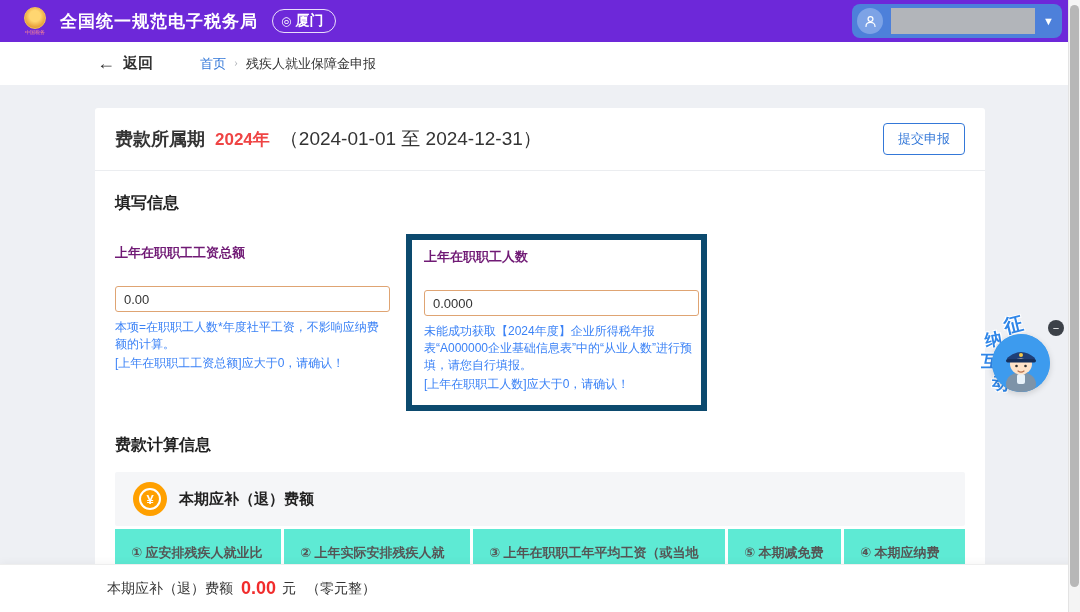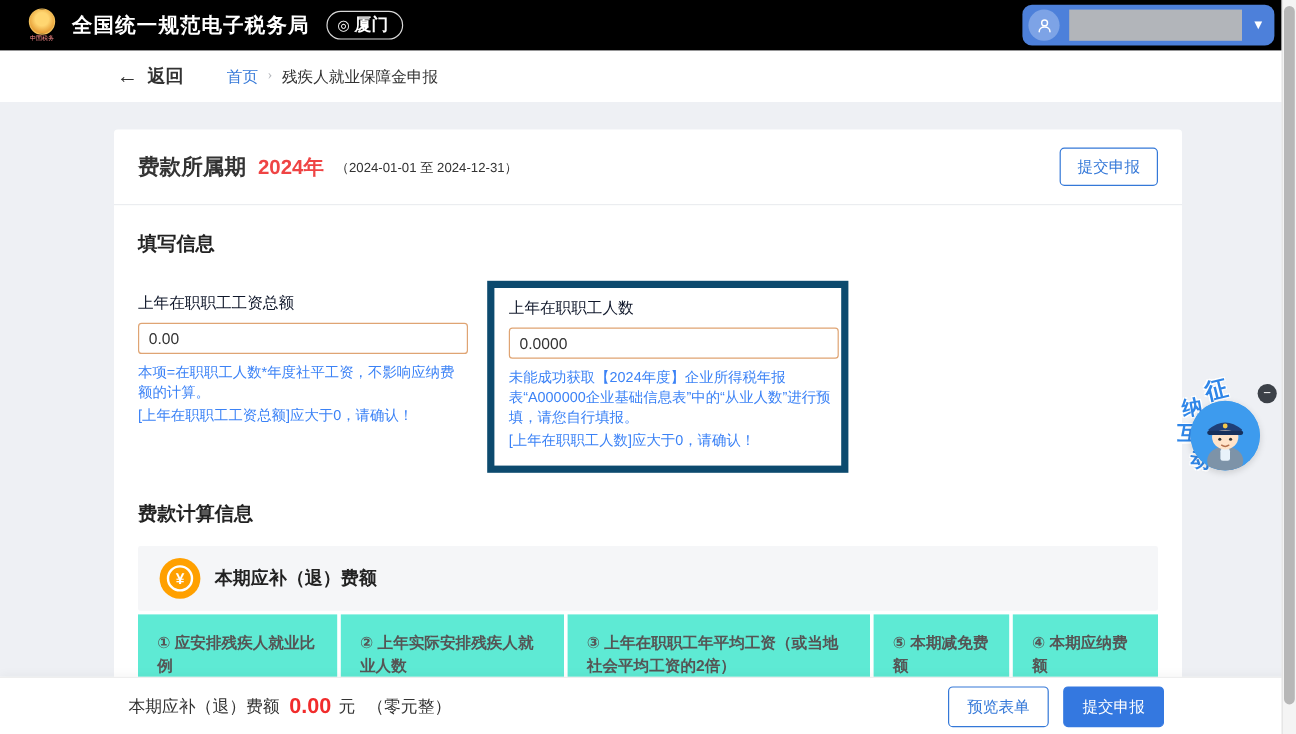--- a/index.html
+++ b/index.html
@@ -1,21 +1,21 @@
 <!DOCTYPE html>
 <html><head>
 <meta charset="utf-8">
 <style>
   * { margin:0; padding:0; box-sizing:border-box; }
   html,body { width:1080px; height:612px; overflow:hidden;
     font-family:"Liberation Sans","DejaVu Sans",sans-serif; background:#eef0f4; }
 
   
   .app-header { position:absolute; top:0; left:0; width:1080px; height:42px;
-    background:#000000; display:flex; align-items:center; padding:0 2px 0 20px; z-index:30; }
+    background:#6d28d9; display:flex; align-items:center; padding:0 2px 0 20px; z-index:30; }
   .logo { width:30px; height:30px; display:flex; flex-direction:column; align-items:center; justify-content:center; }
   .logo .emblem { width:22px; height:22px; border-radius:50%;
     background:radial-gradient(circle at 50% 40%, #ffd671 0 35%, #e8a23b 70%, #c9801f 100%);
     border:1px solid #f3c05a; }
   .logo .logo-cn { font-size:5px; color:#ff8d8d; line-height:6px; white-space:nowrap; }
   .app-title { color:#fff; font-size:17px; font-weight:bold; margin-left:10px; letter-spacing:1px; }
   .loc-pill { margin-left:14px; height:24px; border:1px solid rgba(255,255,255,.85); border-radius:13px;
     display:flex; align-items:center; padding:0 12px 0 8px; color:#fff; font-size:14px; font-weight:bold; }
   .loc-pill .pin { font-size:12px; margin-right:4px; font-weight:normal; }
   .user-widget { position:absolute; right:18px; top:4px; width:210px; height:34px; background:#4d80da;
@@ -24,43 +24,43 @@
     display:flex; align-items:center; justify-content:center; font-size:15px; }
   .redacted { flex:1; height:26px; background:#b2b5ba; margin:0 8px 0 8px; }
   .chev { color:#fff; font-size:11px; }
 
   
   .crumb-bar { position:absolute; top:42px; left:0; width:1080px; height:43px; background:#fff;
     display:flex; align-items:center; padding-left:97px; z-index:5; }
   .back { display:flex; align-items:center; cursor:pointer; }
   .back .arr { font-size:18px; color:#333; }
   .back .back-txt { font-size:15px; font-weight:bold; color:#333; margin-left:8px;text-align:center; }
-  .crumbs { display:flex; align-items:flex-start; margin-left:36px; font-size:13px;font-family:Liberation Serif, serif; }
+  .crumbs { display:flex; align-items:flex-start; margin-left:47px; font-size:13px;font-family:Liberation Serif, serif; }
   .crumb-home { color:#3478d8; cursor:pointer; }
   .crumb-sep { color:#b5b8bd; margin:0 8px; font-size:12px; }
   .crumb-cur { color:#333; }
 
   
   .main { position:absolute; top:85px; left:0; width:1068px; height:479px; }
   .card { position:absolute; left:95px; top:23px; width:890px; background:#fff; border-radius:3px; }
   .period-row { display:flex; align-items:center; padding:15px 20px; border-bottom:1px solid #ebedf0; }
   .period-label { font-size:18px; font-weight:bold; color:#333; }
   .period-year { font-size:17px; font-weight:bold; color:#ef4444; margin-left:10px; }
-  .period-range { font-size:11px; color:#333; margin-left:10px; }
+  .period-range { font-size:19px; color:#333; margin-left:10px; }
   .btn-outline { margin-left:auto; background:#fff; border:1px solid #3478d8; color:#3478d8;
     font-size:13px; border-radius:4px; padding:6px 14px; cursor:pointer;
     font-family:"Liberation Sans","DejaVu Sans",sans-serif; }
 
   .section-title { font-size:16px; font-weight:bold; color:#222; }
   .fill-section { padding:22px 20px 6px 20px; }
   .fields-row { display:flex; margin-top:20px; align-items:flex-start; }
   .field { width:275px; }
   .field-1 { margin-top:10px; margin-right:16px; }
   .red-box { border:6px solid #0c4a6e; padding:8px 12px 12px 12px; width:301px; }
-  .f-label { font-size:13px; color:#0f172a; margin-bottom:7px; }
+  .f-label { font-size:13px; color:#701a75; margin-bottom:24px;font-weight:bold; }
   .f-input { width:275px; height:26px; border:1px solid #dfa473; border-radius:3px; padding:0 8px;
     font-size:13px; color:#333; background:#fff; outline:none;
     font-family:"Liberation Sans","DejaVu Sans",sans-serif; }
   .warn { font-size:12px; line-height:17px; color:#3b82f6; margin-top:7px; }
   .warn + .warn { margin-top:2px; }
 
   .calc-section { padding:18px 20px 22px 20px; }
   .calc-panel-title { margin-top:16px; background:#f5f6f8; border-radius:2px; height:54px;
     display:flex; align-items:center; padding:0 18px; }
   .yen-badge { width:34px; height:34px; border-radius:50%; background:#ffa000; color:#fff;
@@ -236,21 +236,17 @@
   <div class="min-btn">
     <span>−</span>
   </div>
 </div>
 
 <div class="footer">
   <span class="foot-label">本期应补（退）费额</span>
   <span class="foot-amt">0.00</span>
   <span class="foot-unit">元</span>
   <span class="foot-words">（零元整）</span>
-  <div class="foot-btns">
-    <button class="btn-outline2">预览表单</button>
-    <button class="btn-primary">提交申报</button>
-  </div>
 </div>
 
 <div class="scrollbar">
   <div class="thumb"></div>
 </div>
 
 </body></html>

